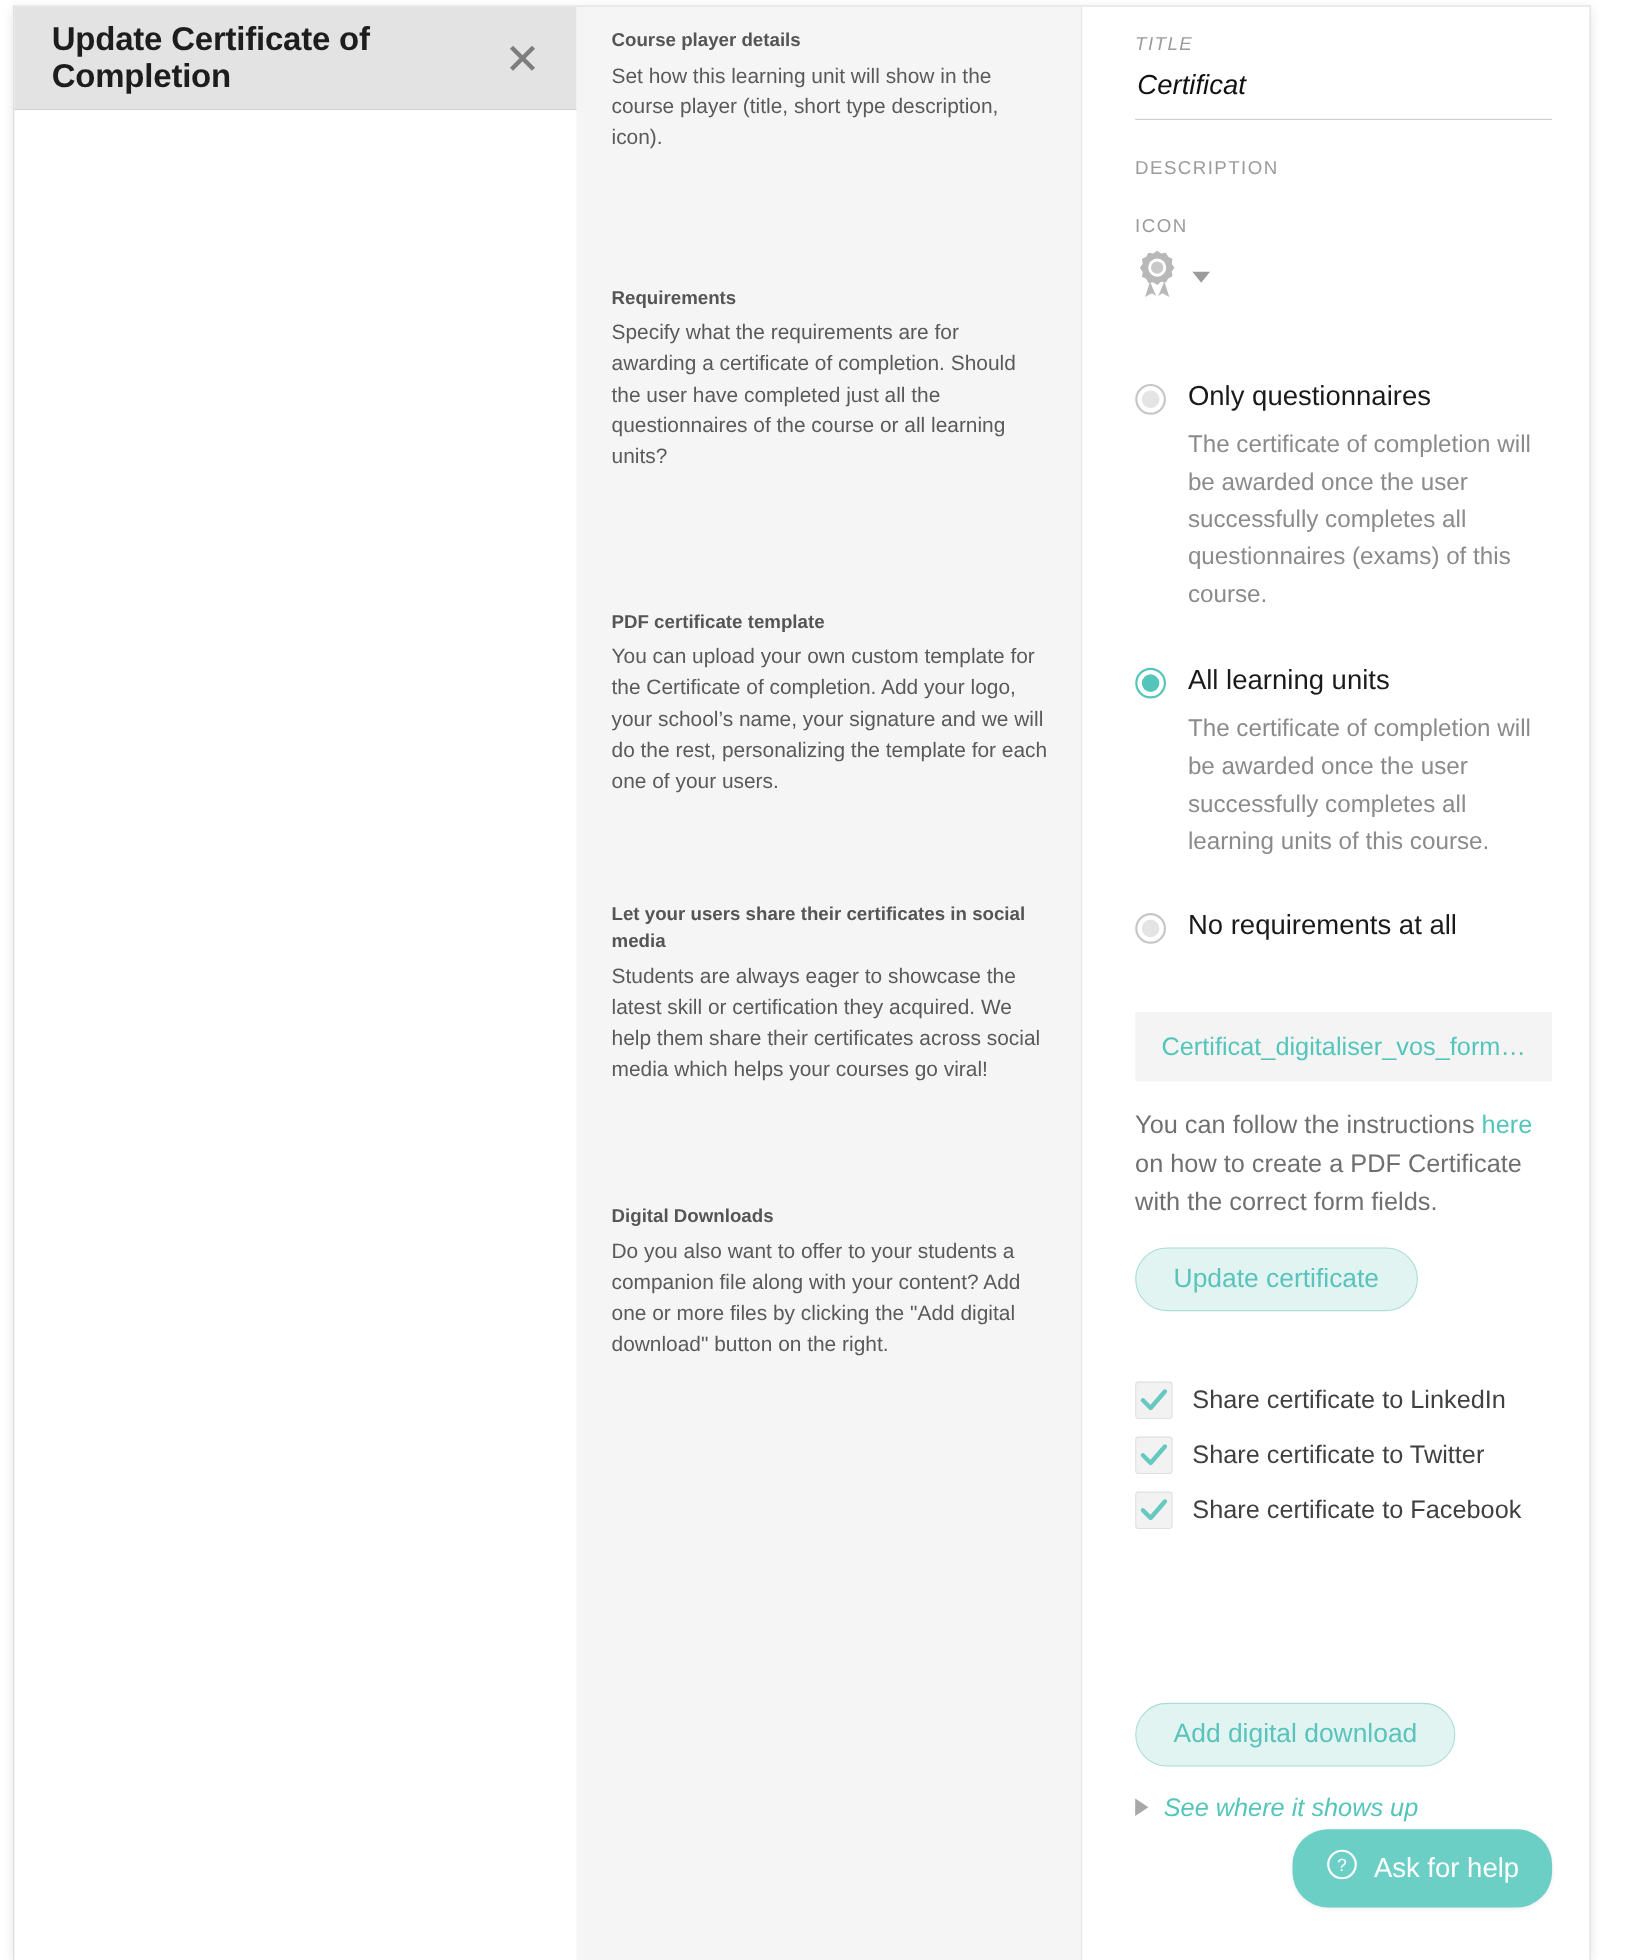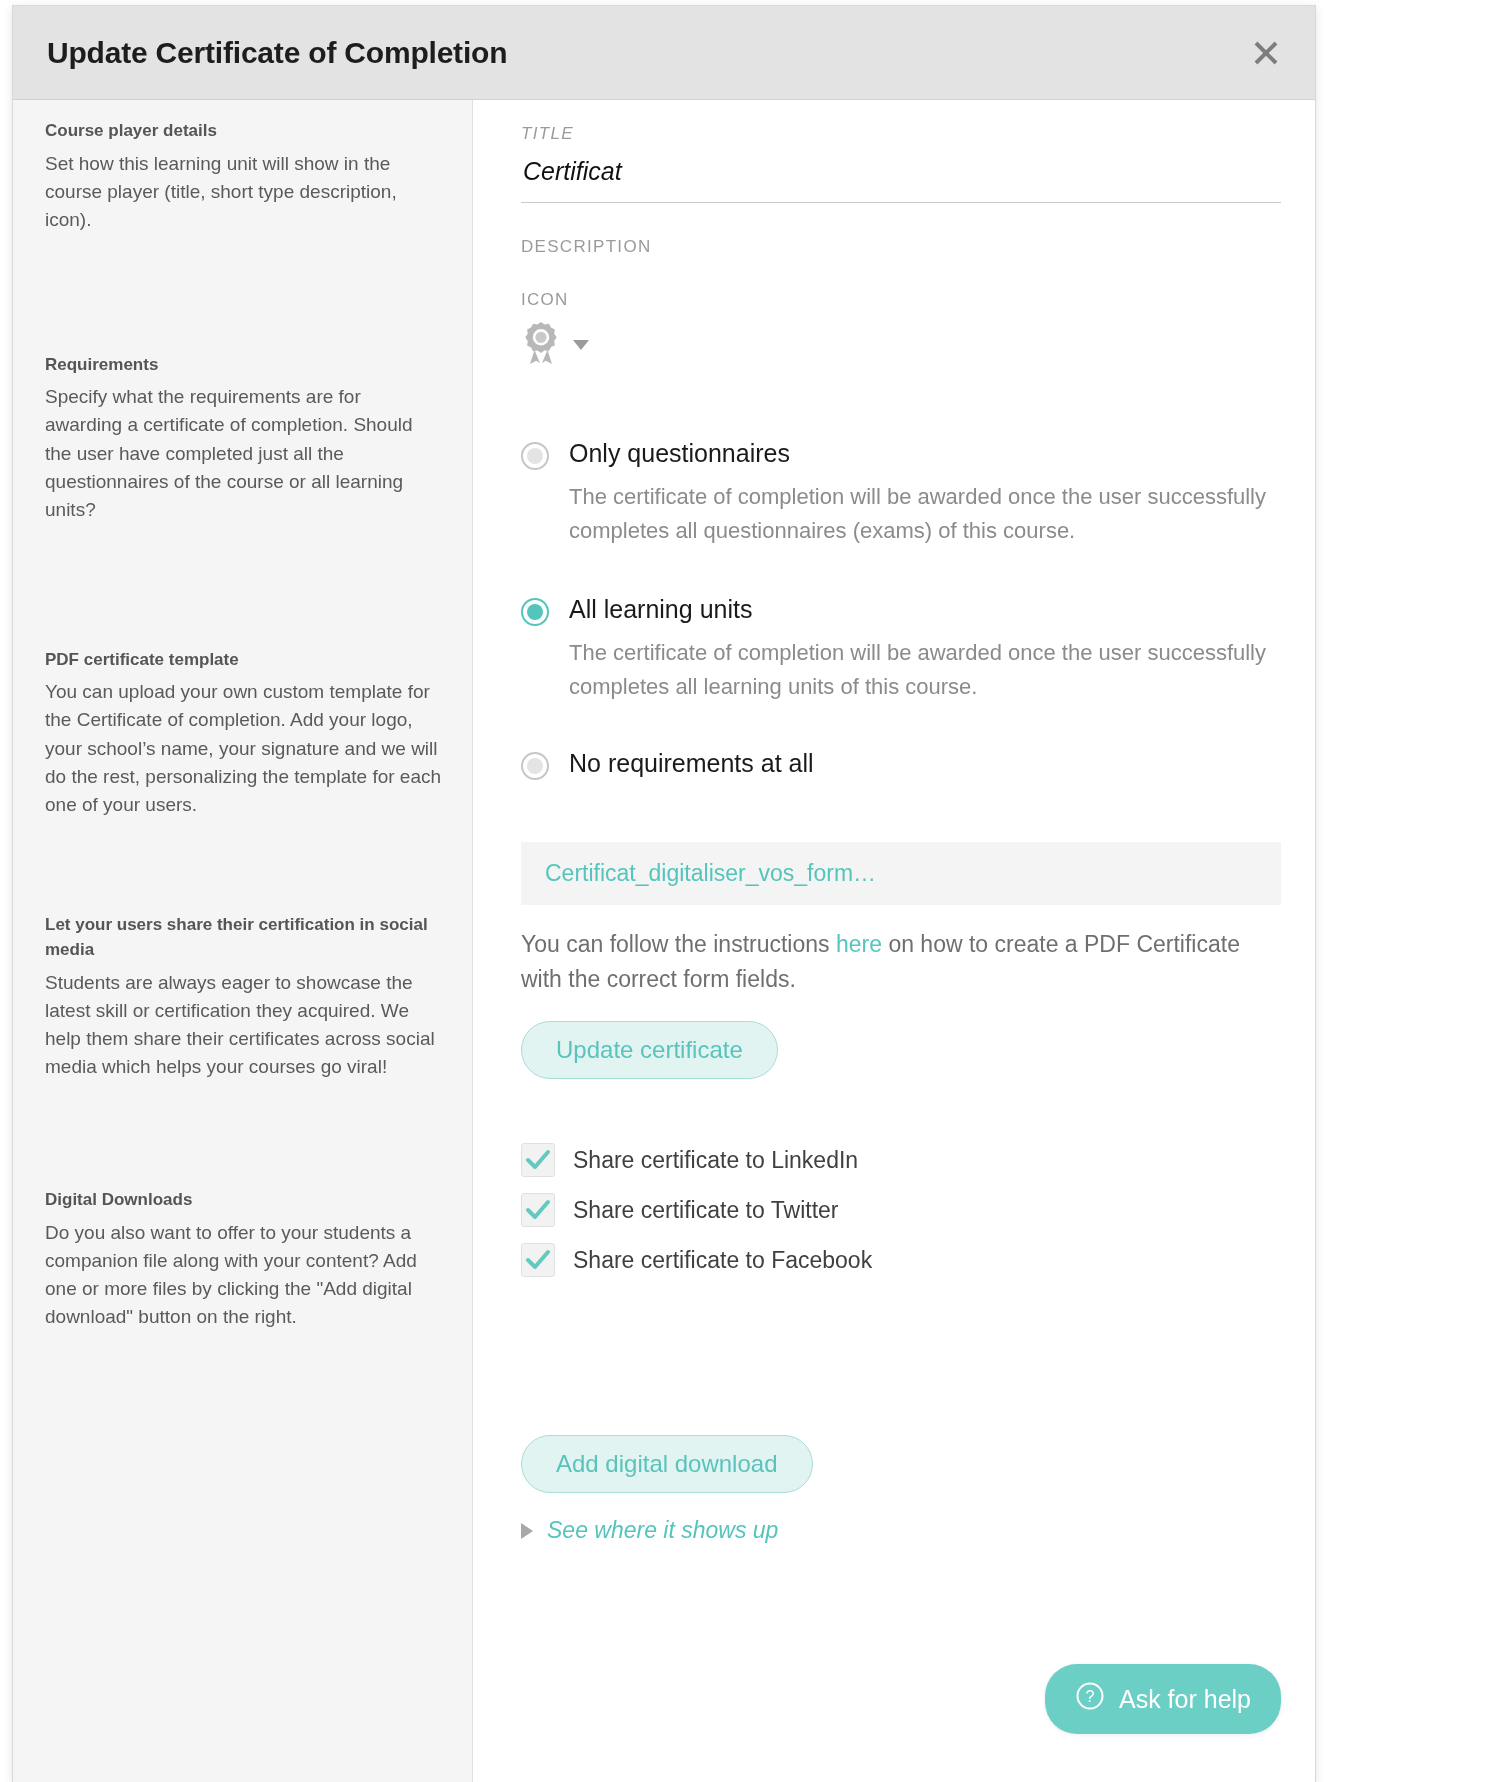--- a/index.html
+++ b/index.html
@@ -17,30 +17,30 @@
     height: 1782px;
     background: #ffffff;
     overflow: hidden;
   }
 
   
   .modal {
     position: absolute;
     left: 12px;
     top: 5px;
-    width: 1304px;
+    width: 1434px;
     height: 1777px;
     background: #ffffff;
     border: 1px solid #d8d8d8;
     border-bottom: none;
     box-shadow: 0 2px 10px rgba(0,0,0,0.10);
     box-sizing: border-box;
     overflow: hidden;
     display: flex;
-    flex-direction: column;
+    flex-direction: row;
   }
 
   
   .modal-header {
     position: relative;
     height: 94px;
     min-height: 94px;
     background: #e3e3e3;
     border-bottom: 1px solid #d2d2d2;
     display: flex;
@@ -315,21 +315,21 @@
           <h3>Requirements</h3>
           <p>Specify what the requirements are for awarding a certificate of completion. Should the user have completed just all the questionnaires of the course or all learning units?</p>
         </div>
 
         <div class="side-sec sec-pdf">
           <h3>PDF certificate template</h3>
           <p>You can upload your own custom template for the Certificate of completion. Add your logo, your school’s name, your signature and we will do the rest, personalizing the template for each one of your users.</p>
         </div>
 
         <div class="side-sec sec-social">
-          <h3>Let your users share their certification in social media</h3>
+          <h3>Let your users share their certificates in social media</h3>
           <p>Students are always eager to showcase the latest skill or certification they acquired. We help them share their certificates across social media which helps your courses go viral!</p>
         </div>
 
         <div class="side-sec sec-dl">
           <h3>Digital Downloads</h3>
           <p>Do you also want to offer to your students a companion file along with your content? Add one or more files by clicking the "Add digital download" button on the right.</p>
         </div>
 
       </div>
 

